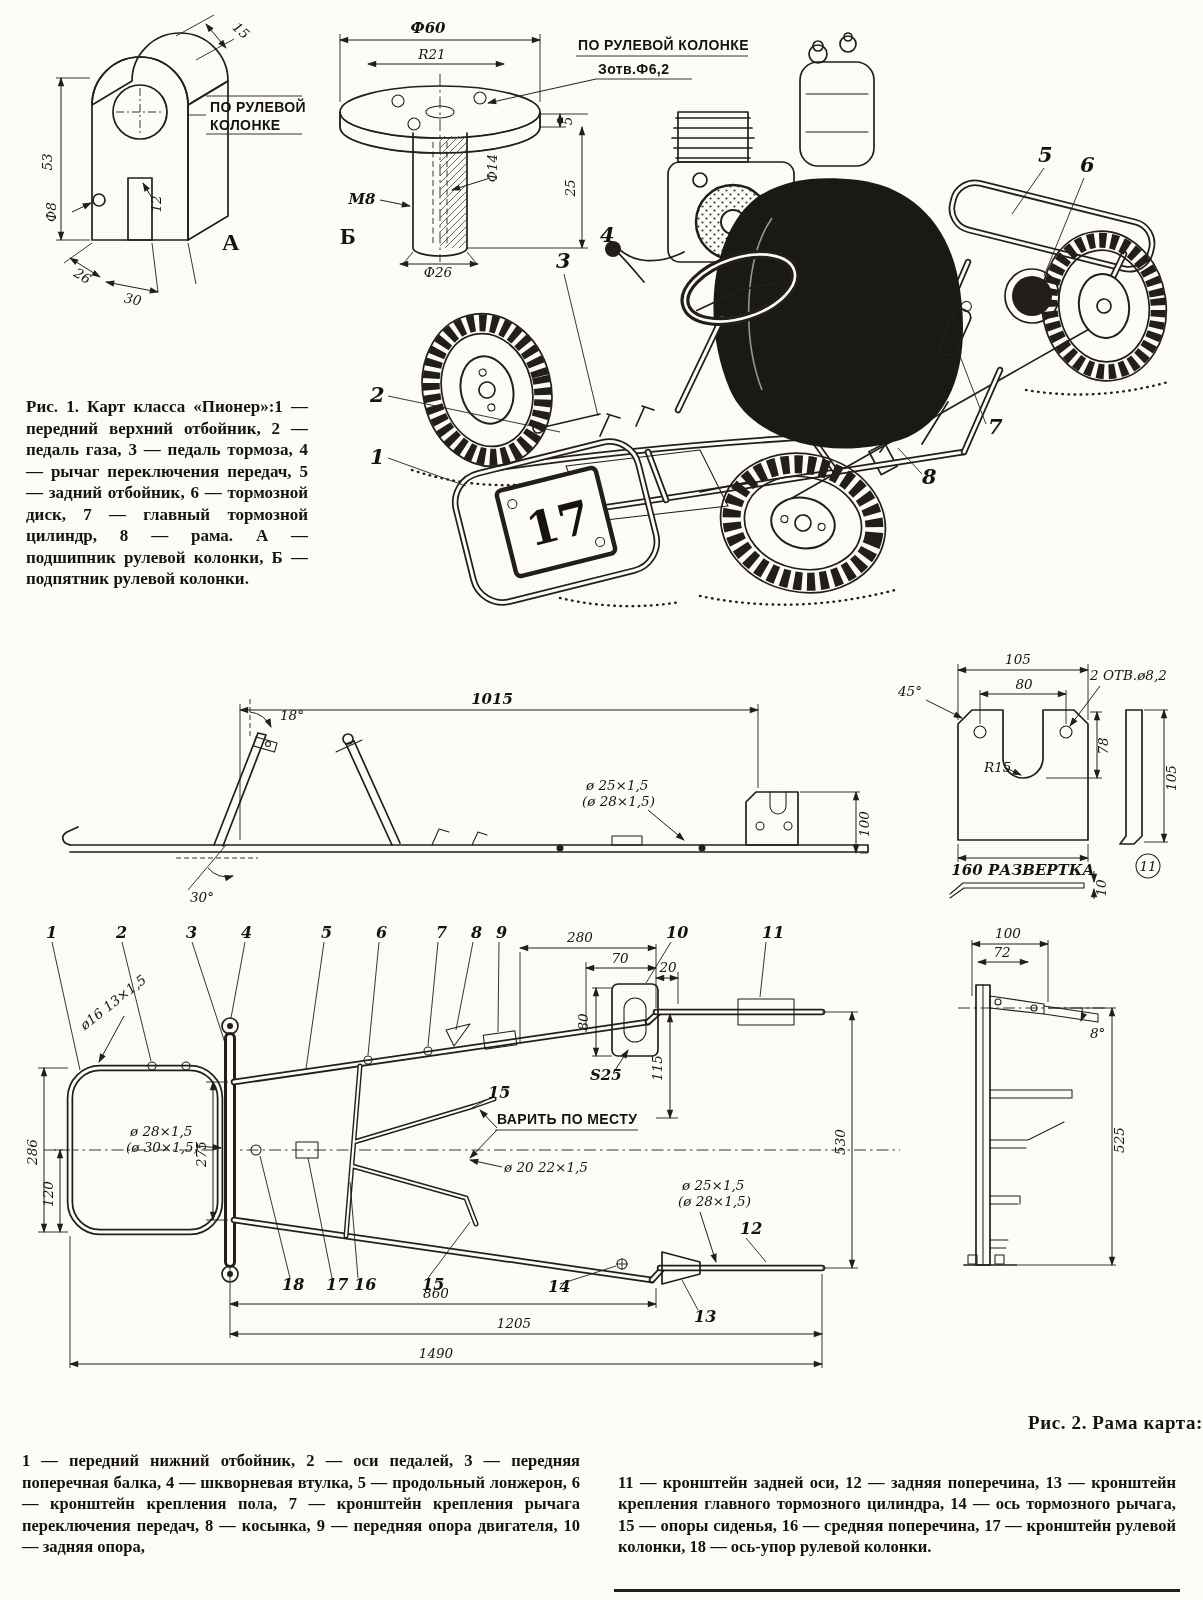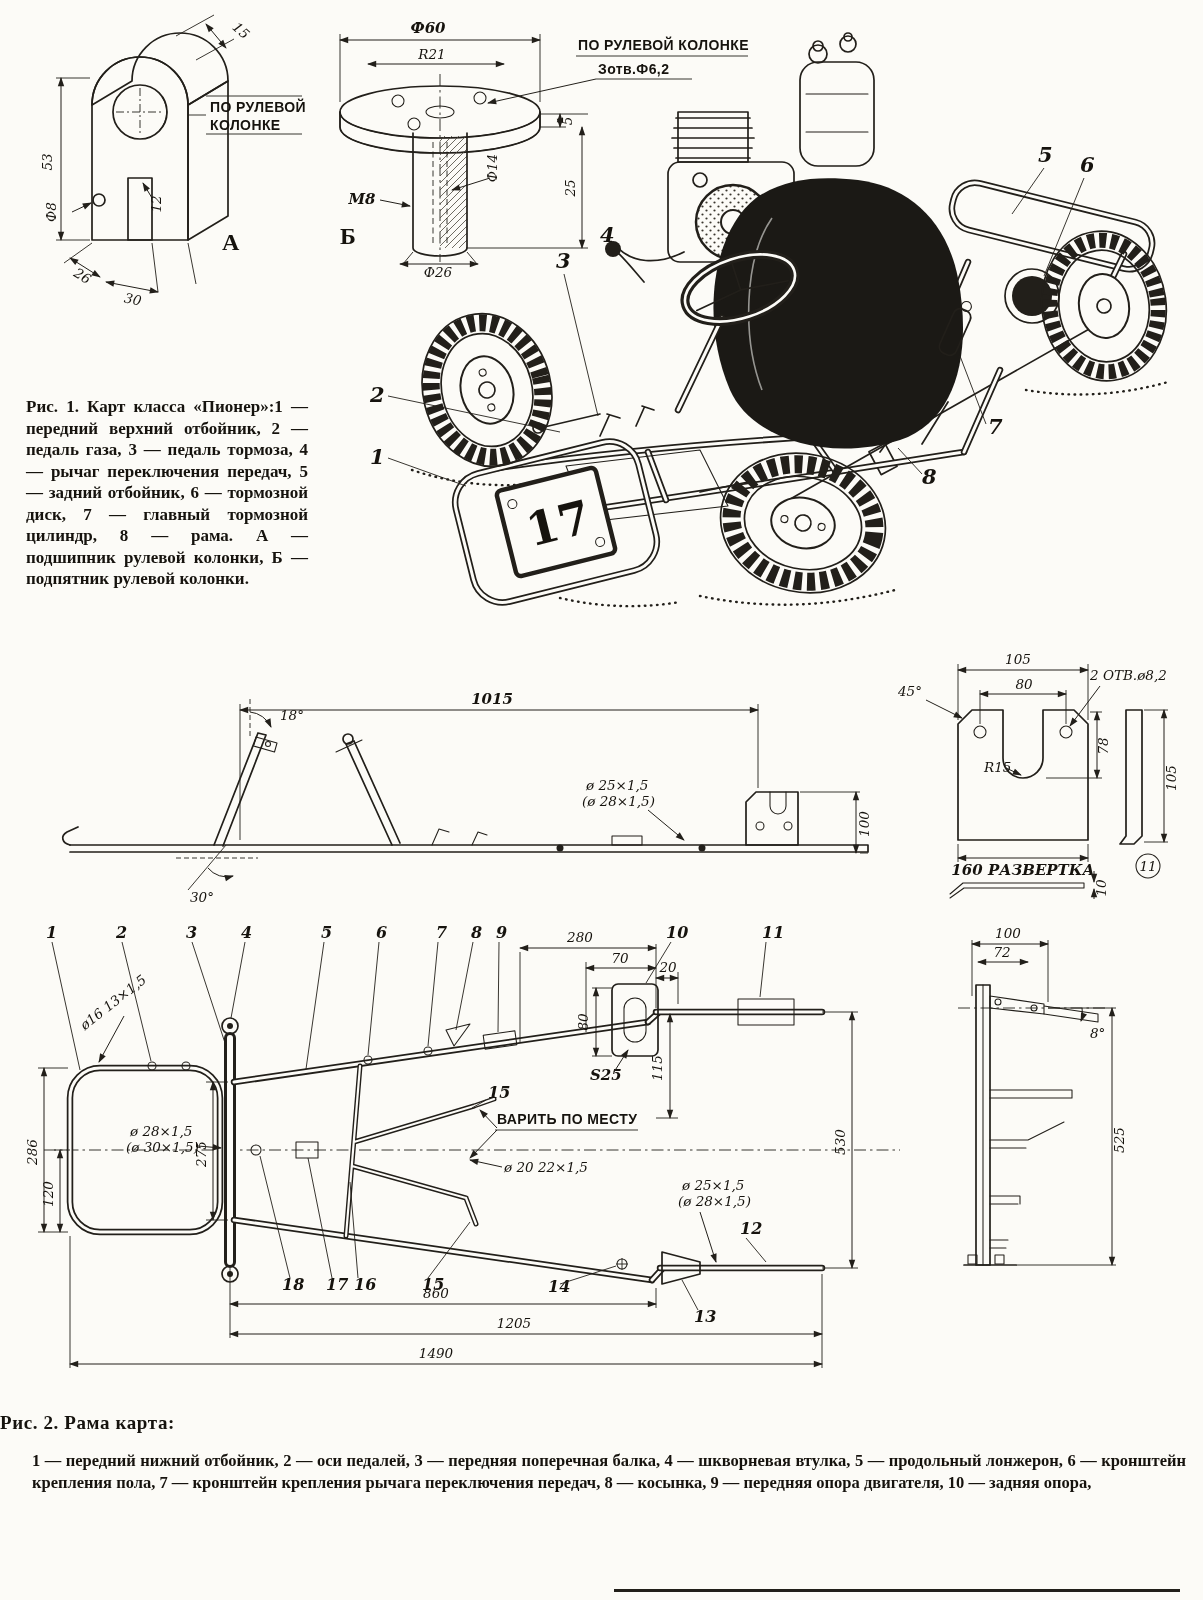--- a/index.html
+++ b/index.html
@@ -20,23 +20,23 @@
   .db{font:italic 700 15px "DejaVu Serif",serif}
   .co{font:italic 700 21px "DejaVu Serif",serif}
   .co2{font:italic 700 16px "DejaVu Serif",serif}
   .note{font:700 14px "Liberation Sans",sans-serif;letter-spacing:.4px}
   .big{font:700 24px "Liberation Serif",serif}
   .plate{font:700 46px "DejaVu Serif",serif}
   
   .cap1{position:absolute;left:26px;top:396px;width:282px;font-size:17px;line-height:21.5px;
         text-align:justify;font-weight:600;}
   .cap1 b{}
-  .cap2{position:absolute;left:0;top:1412px;width:100%;text-align:left;font-weight:700;
+  .cap2{position:absolute;left:0;top:1412px;width:100%;text-align:right;font-weight:700;
         font-size:19px;letter-spacing:.6px;}
-  .legend{position:absolute;left:32px;top:1450px;width:1154px;display:flex;gap:38px;align-items:flex-end;}
+  .legend{position:absolute;left:22px;top:1450px;width:1154px;display:flex;gap:38px;align-items:flex-end;}
   .legend .col{flex:1;font-size:16.5px;line-height:21.5px;text-align:justify;font-weight:600;}
   .rule{position:absolute;left:614px;top:1589px;width:566px;height:2.5px;background:#221f1a;}
 </style>
 </head>
 <body>
 
 <div class="page">
 
 <svg width="1203" height="1600" viewBox="0 0 1203 1600">
   <defs>
@@ -514,16 +514,17 @@
 </svg>
 
   <div class="cap1">
     <b>Рис. 1. Карт класса «Пионер»:</b><span>1 — передний верхний отбойник, 2 — педаль газа, 3 — педаль тормоза, 4 — рычаг переключения передач, 5 — задний отбойник, 6 — тормозной диск, 7 — главный тормозной цилиндр, 8 — рама. А — подшипник рулевой колонки, Б — подпятник рулевой колонки.</span>
   </div>
 
   <div class="cap2">Рис. 2. Рама карта:</div>
 
   <div class="legend">
     <div class="col">1 — передний нижний отбойник, 2 — оси педалей, 3 — передняя поперечная балка, 4 — шкворневая втулка, 5 — продольный лонжерон, 6 — кронштейн крепления пола, 7 — кронштейн крепления рычага переключения передач, 8 — косынка, 9 — передняя опора двигателя, 10 — задняя опора,</div>
+    <div class="col">11 — кронштейн задней оси, 12 — задняя поперечина, 13 — кронштейн крепления главного тормозного цилиндра, 14 — ось тормозного рычага, 15 — опоры сиденья, 16 — средняя поперечина, 17 — кронштейн рулевой колонки, 18 — ось-упор рулевой колонки.</div>
   </div>
 
   <div class="rule"></div>
 </div>
 
 </body></html>

